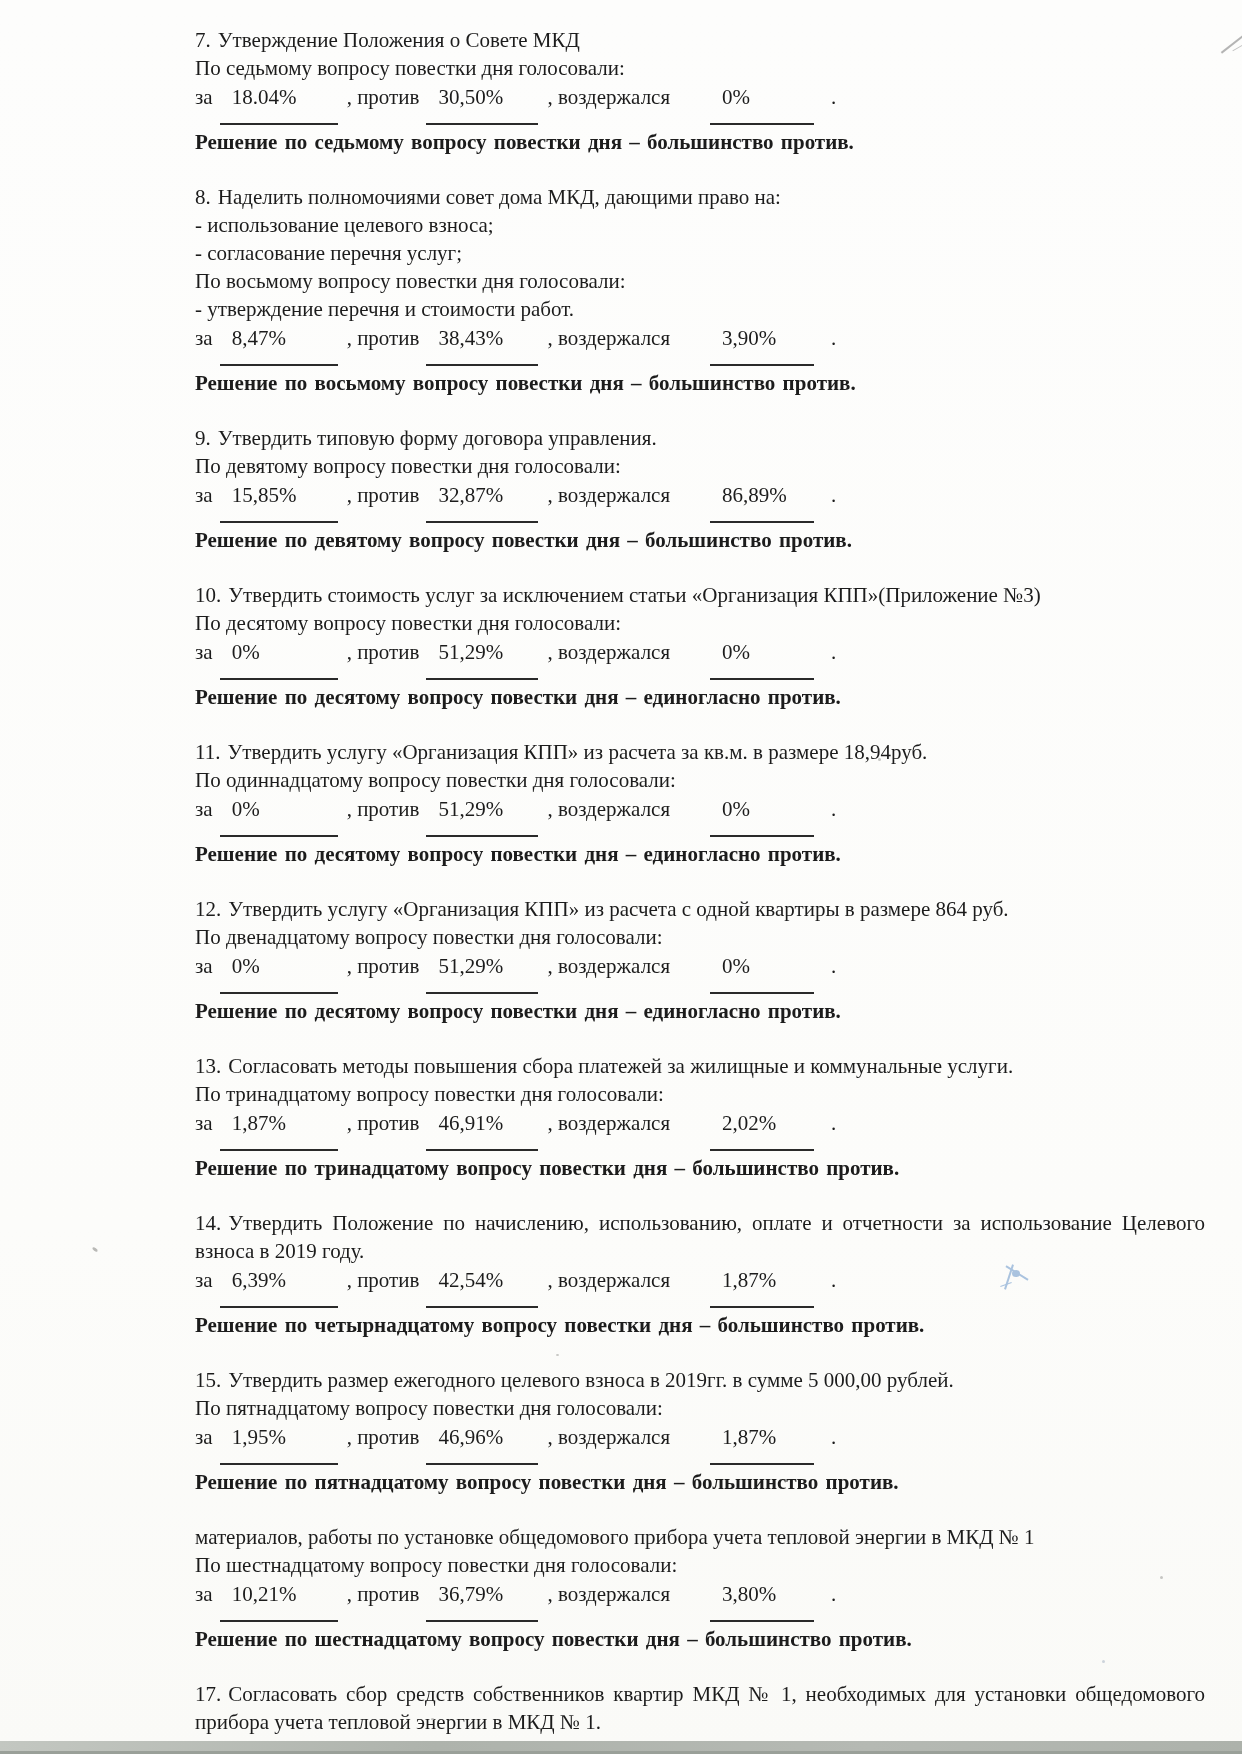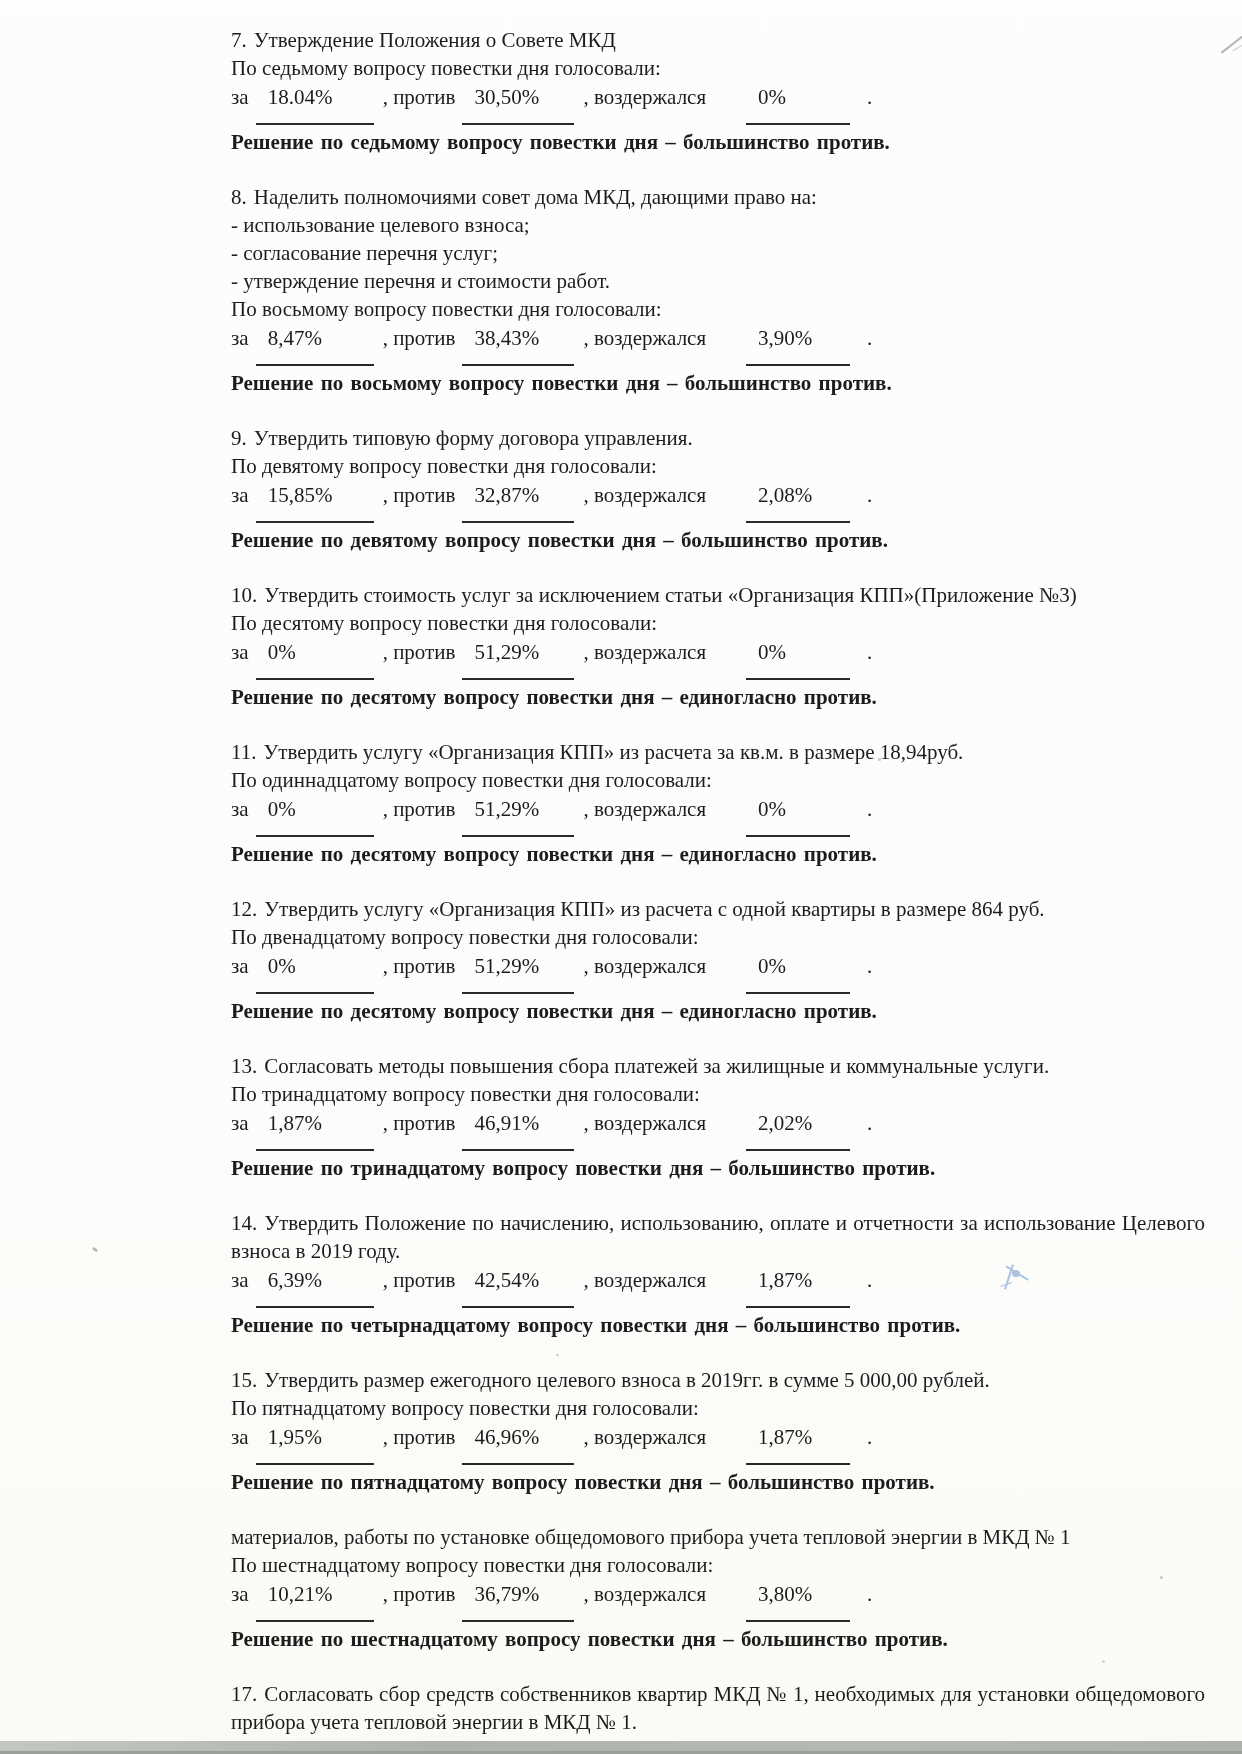--- a/index.html
+++ b/index.html
@@ -6,21 +6,21 @@
   body{
     width:1242px;height:1754px;position:relative;overflow:hidden;
     background:linear-gradient(180deg,#fdfdfc 0%,#fcfcfa 70%,#fafaf7 100%);
     font-family:"Liberation Serif","DejaVu Serif",serif;
     color:#1c1c1c;
   }
   .doc{
     position:absolute;left:195px;top:26px;width:1010px;
     font-size:21px;line-height:28px;
   }
-  .item{margin-bottom:27px;margin-left:36px;}
+  .item{margin-bottom:27px;}
   .line{min-height:28px;}
   .num{margin-right:7px;}
   .just{text-align:justify;text-align-last:justify;}
   .vote-line{margin:1px 0 3px 0;}
   .vl-blank{
     display:inline-block;box-sizing:border-box;
     border-bottom:2px solid #2a2a2a;
     padding:0 6px 12px 12px;margin:0 9px 0 7px;
     min-width:118px;
   }
@@ -73,35 +73,35 @@
     </div>
     <div class="line decision">Решение по седьмому вопросу повестки дня – большинство против.</div>
   </section>
 
   <section class="item">
     <div class="line">
       <span class="num">8.</span><span>Наделить полномочиями совет дома МКД, дающими право на:</span>
     </div>
     <div class="line">- использование целевого взноса;</div>
     <div class="line">- согласование перечня услуг;</div>
+    <div class="line">По восьмому вопросу повестки дня голосовали:</div>
     <div class="line">- утверждение перечня и стоимости работ.</div>
-    <div class="line">По восьмому вопросу повестки дня голосовали:</div>
     <div class="line vote-line">
       <span>за</span><span class="vl-blank">8,47%</span><span>, против</span><span class="vl-blank second">38,43%</span><span>, воздержался</span><span class="vl-blank third">3,90%</span><span class="vl-end">.</span>
     </div>
     <div class="line decision">Решение по восьмому вопросу повестки дня – большинство против.</div>
   </section>
 
   <section class="item">
     <div class="line">
       <span class="num">9.</span><span>Утвердить типовую форму договора управления.</span>
     </div>
     <div class="line">По девятому вопросу повестки дня голосовали:</div>
     <div class="line vote-line">
-      <span>за</span><span class="vl-blank">15,85%</span><span>, против</span><span class="vl-blank second">32,87%</span><span>, воздержался</span><span class="vl-blank third">2,08%</span><span class="vl-end">.</span>
+      <span>за</span><span class="vl-blank">15,85%</span><span>, против</span><span class="vl-blank second">32,87%</span><span>, воздержался</span><span class="vl-blank third">86,89%</span><span class="vl-end">.</span>
     </div>
     <div class="line decision">Решение по девятому вопросу повестки дня – большинство против.</div>
   </section>
 
   <section class="item">
     <div class="line">
       <span class="num">10.</span><span>Утвердить стоимость услуг за исключением статьи «Организация КПП»(Приложение №3)</span>
     </div>
     <div class="line">По десятому вопросу повестки дня голосовали:</div>
     <div class="line vote-line">

